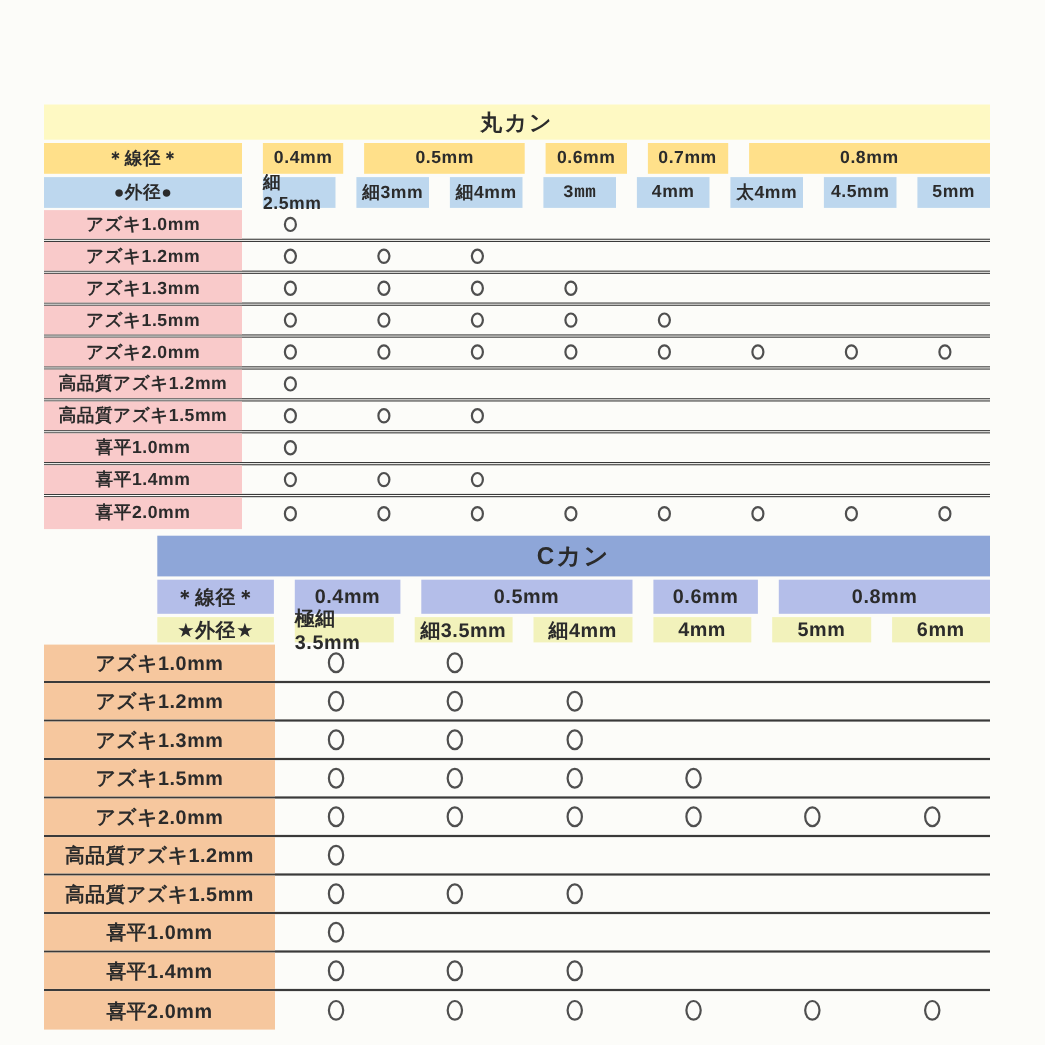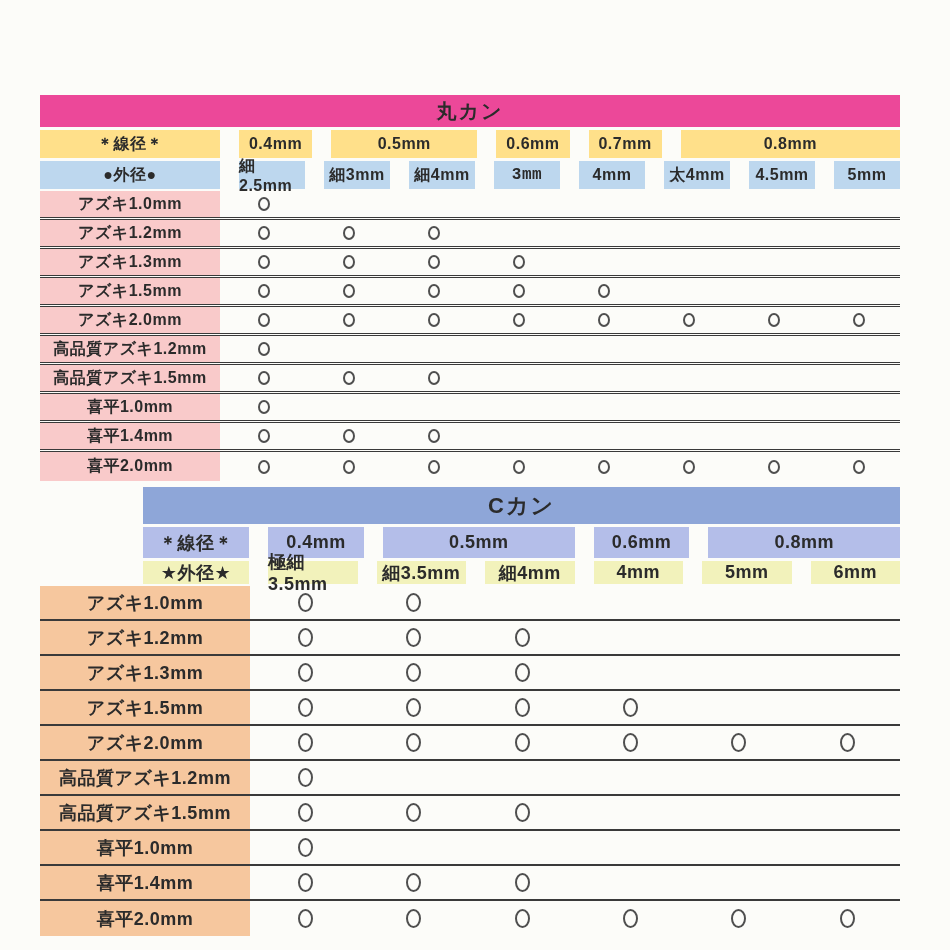--- a/index.html
+++ b/index.html
@@ -32,21 +32,21 @@
     display:flex; align-items:center; justify-content:center;
     font-weight:bold; letter-spacing:0.5px;
   }
   .drow{ display:flex; gap:3px; align-items:stretch; }
   .rlabel{ flex:none; }
   .dcell{ flex:1; display:flex; align-items:center; justify-content:center; }
   .mark{ border:2px solid #4f4f4f; border-radius:50%; background:transparent; }
 
   
   #t0{ top:95px; }
-  #t0 .bar{ height:32px; background:#ec4899; font-size:20px; }
+  #t0 .bar{ height:32px; background:#fef9c3; font-size:20px; }
   #t0 .hrow{ height:28px; font-size:16px; }
   #t0 .hlabel{ width:180px; flex:none; }
   #t0 .wire .cell{ background:#ffe08a; }
   #t0 .outer .cell{ background:#bdd7ee; }
   #t0 .outer{ margin-bottom:2px; }
   #t0 .drow{ height:29px; border-bottom:3px double #3a3a3a; }
   #t0 .rows .drow:last-child{ border-bottom:none; }
   #t0 .rlabel{ width:180px; background:#f9caca; font-size:16px; }
   #t0 .mark{ width:12px; height:14px; }
 

